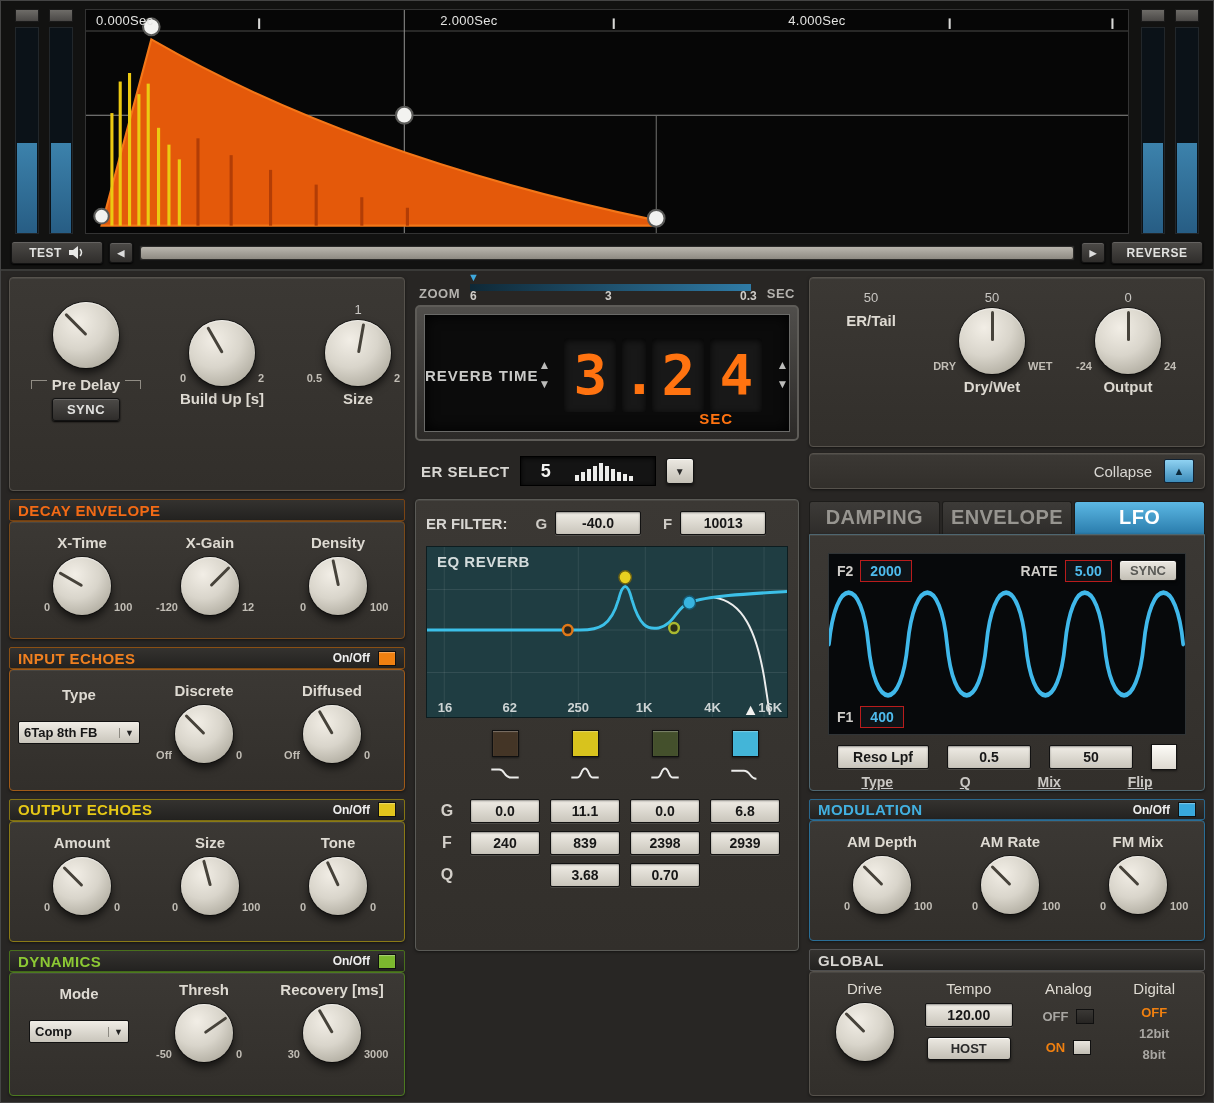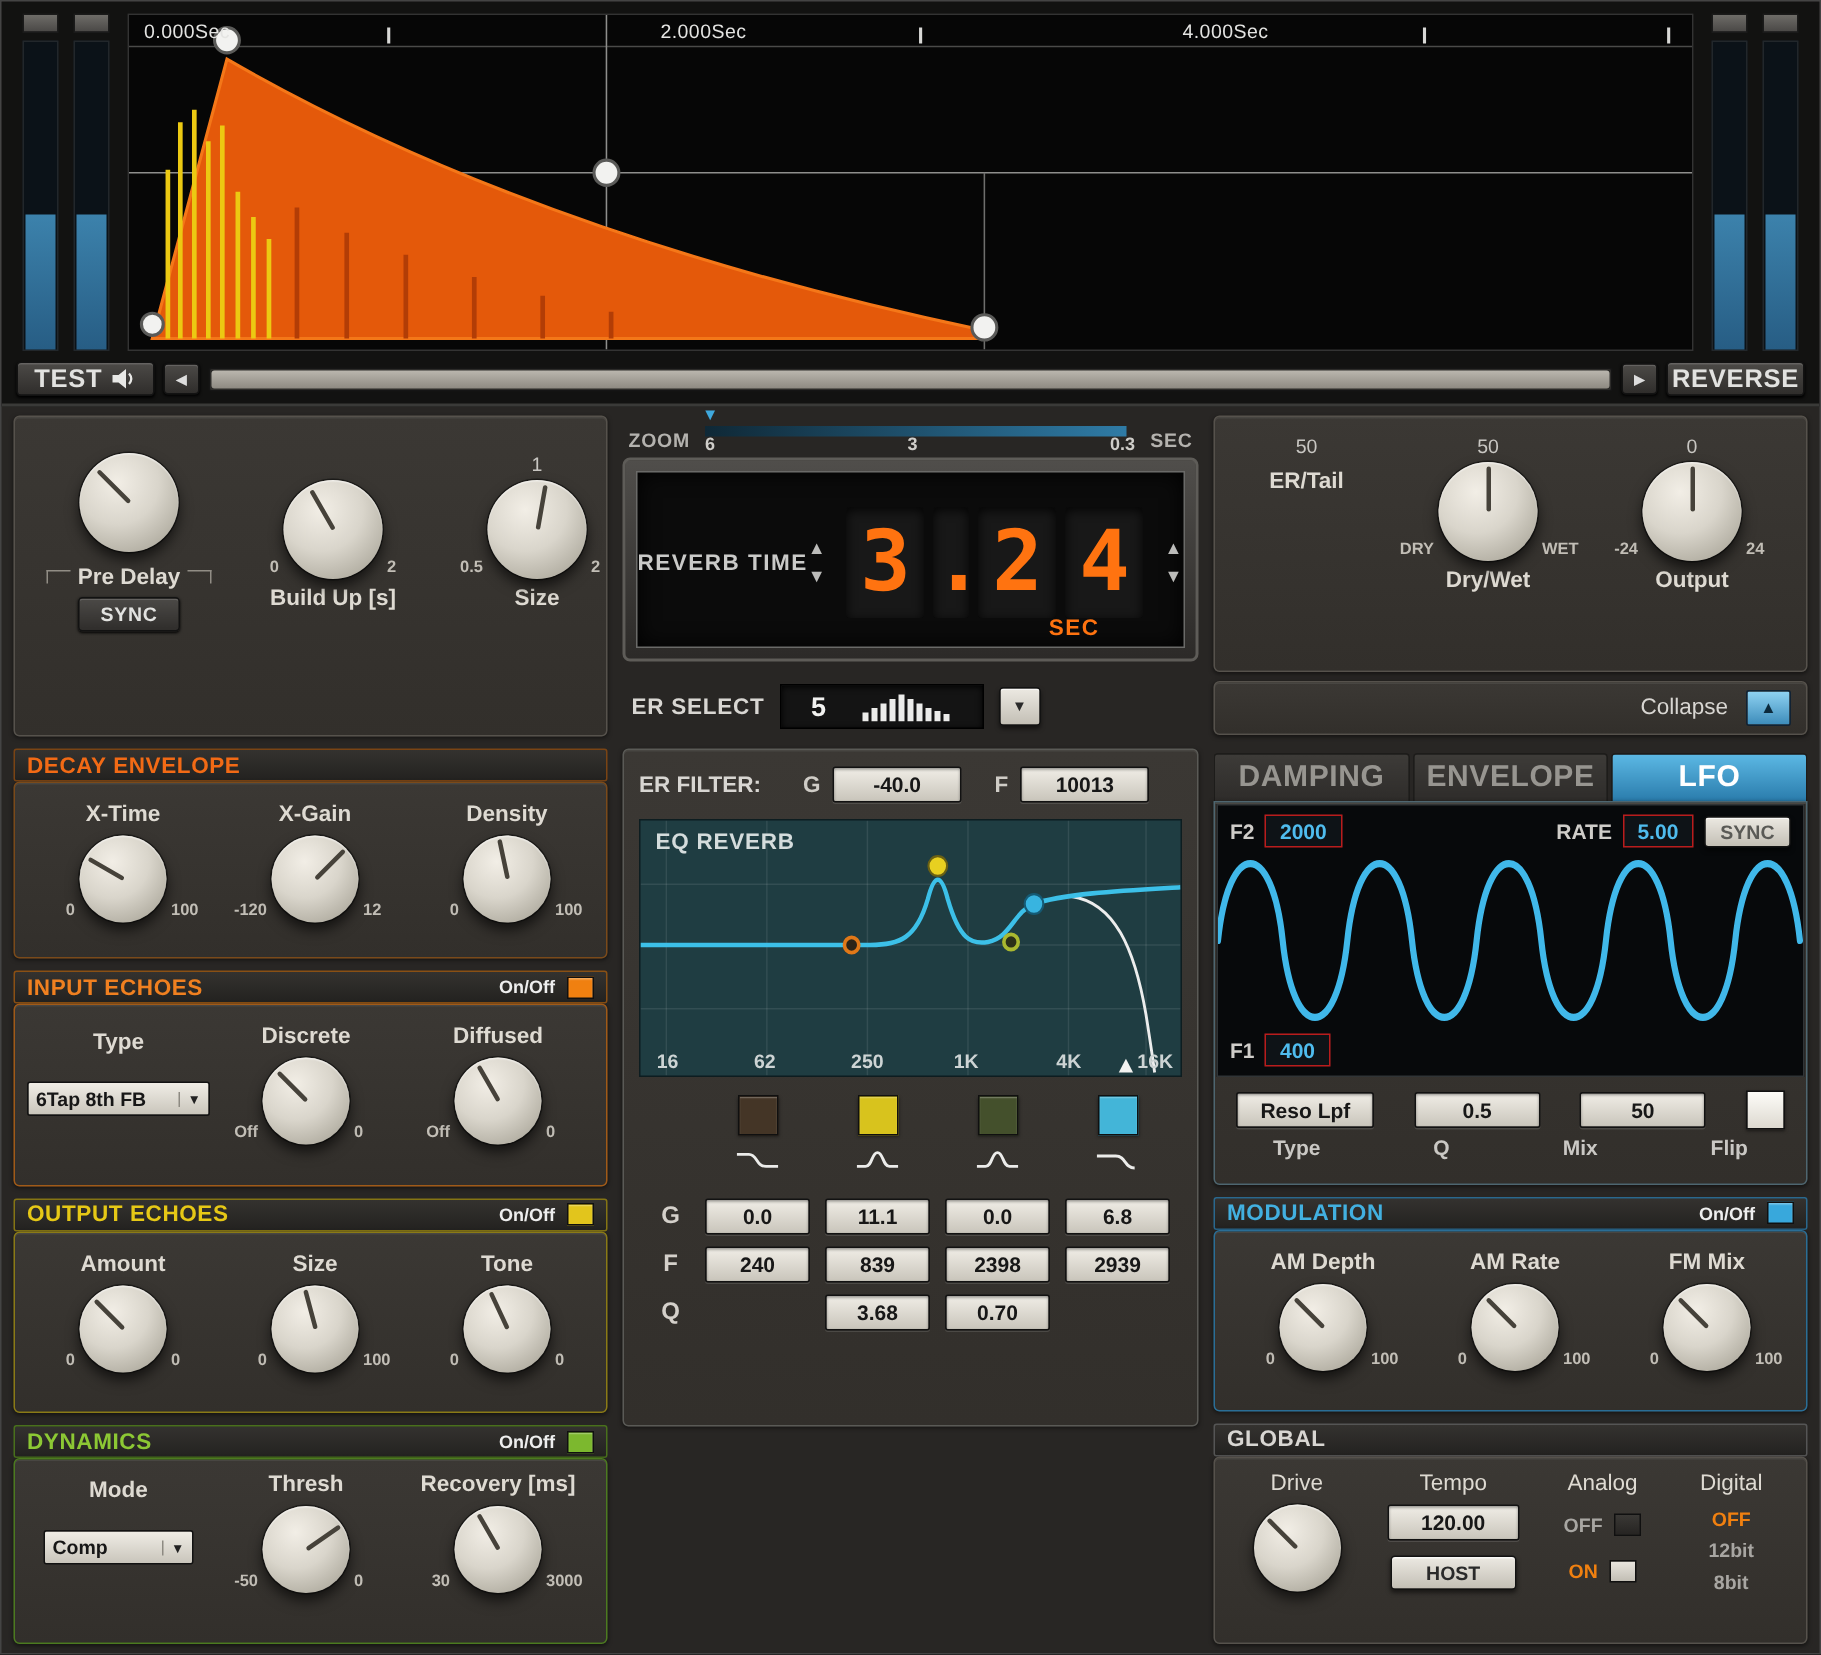--- a/index.html
+++ b/index.html
@@ -15,21 +15,21 @@
   .clip { height:13px; background:linear-gradient(#6e6c68,#4a4846); border:1px solid #1a1a1a; }
   .mtrack { flex:1; background:#0b1218; border:1px solid #22272b; position:relative; }
   .mfill { position:absolute; bottom:0; left:1px; right:1px; height:44%; background:linear-gradient(#3c82ac,#275d84); }
   .graph { flex:1; position:relative; background:#060606; border:1px solid #333; }
   .graph svg { position:absolute; inset:0; width:100%; height:100%; }
   .time-label { position:absolute; top:3px; font-size:13px; color:#e4e4e2; letter-spacing:.3px; }
   .tl0 { left:10px; } .tl1 { left:34%; } .tl2 { left:67.4%; }
 
   .transport { height:25px; margin-top:6px; display:flex; align-items:center; gap:6px; }
   .btn-dark { background:linear-gradient(#4c4a47,#2f2d2b); color:#e2e2e0; font-weight:bold; border:1px solid #121212;
-              border-radius:3px; box-shadow:inset 0 1px 0 rgba(255,255,255,.14), 0 1px 2px #000; font-size:17px; cursor:pointer; }
+              border-radius:3px; box-shadow:inset 0 1px 0 rgba(255,255,255,.14), 0 1px 2px #000; font-size:12px; cursor:pointer; }
   .test-btn { width:92px; height:23px; display:flex; align-items:center; justify-content:center; gap:6px; letter-spacing:.5px; }
   .rev-btn { width:92px; height:23px; letter-spacing:.5px; }
   .arr-btn { width:24px; height:21px; font-size:9px; color:#ddd; display:flex; align-items:center; justify-content:center; }
   .scrollbar { flex:1; height:16px; background:#2c2b29; border:1px solid #151515; border-radius:2px; padding:1px; }
   .thumb { height:100%; width:100%; background:linear-gradient(#bab6ae,#8e8a82); border-radius:2px; cursor:grab; }
 
   
   .cols { display:flex; height:831px; }
   .col { display:flex; flex-direction:column; }
   .col.left  { width:408px; padding:6px 4px 6px 8px; }
@@ -152,21 +152,21 @@
   .master-panel { height:172px; }
   .collapse-row { height:36px; margin-top:6px; display:flex; align-items:center; justify-content:flex-end; gap:12px; padding:0 10px; }
   .collapse-label { font-size:15px; color:#d8d6d2; }
   .collapse-btn { width:30px; height:24px; background:linear-gradient(#8fd2f2,#3d8cba); border:1px solid #123;
                   border-radius:2px; color:#0c2a3c; font-size:11px; cursor:pointer; }
   .tabs { display:flex; gap:2px; margin-top:12px; height:33px; }
   .tab { flex:1; display:flex; align-items:center; justify-content:center; font-size:20px; font-weight:bold;
          color:#979590; background:linear-gradient(#3d3b38,#2e2c2a); border:1px solid #1d1c1a; border-bottom:none;
          border-radius:3px 3px 0 0; cursor:pointer; letter-spacing:.4px; }
   .tab.active { background:linear-gradient(#5cb8e4,#2a7cac); color:#fff; }
-  .lfo-panel { height:257px; border-color:#4e6670; border-radius:0 0 4px 4px; padding:1px; }
+  .lfo-panel { height:257px; border-color:#4e6670; border-radius:0 0 4px 4px; padding:18px;text-decoration:underline; }
   .wave-wrap { height:182px; background:#07090b; border:1px solid #303436; position:relative; }
   .wave-wrap svg { position:absolute; inset:0; width:100%; height:100%; }
   .lfo-ov { position:absolute; display:flex; align-items:center; gap:7px; }
   .lfo-f2 { top:6px; left:8px; } .lfo-f1 { bottom:6px; left:8px; }
   .lfo-rate { top:6px; right:8px; }
   .lfo-lab { font-size:14px; font-weight:bold; color:#cfcdc9; }
   .lfo-ctl-row { display:flex; align-items:center; justify-content:space-around; margin-top:9px; }
   .lfo-lab-row { display:flex; align-items:center; justify-content:space-around; margin-top:4px; }
   .lfo-lab-row span { font-size:14px; font-weight:bold; color:#cac8c4; }
   .flip-sq { width:26px; height:26px; background:linear-gradient(#fdfcf8,#ddd9d0); border:1px solid #121212; box-shadow:0 1px 2px rgba(0,0,0,.5); cursor:pointer; }

